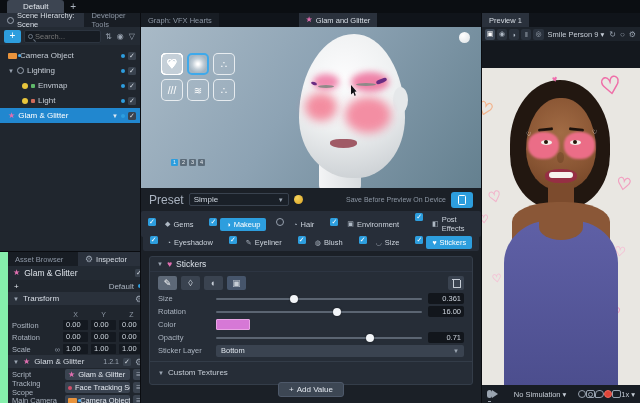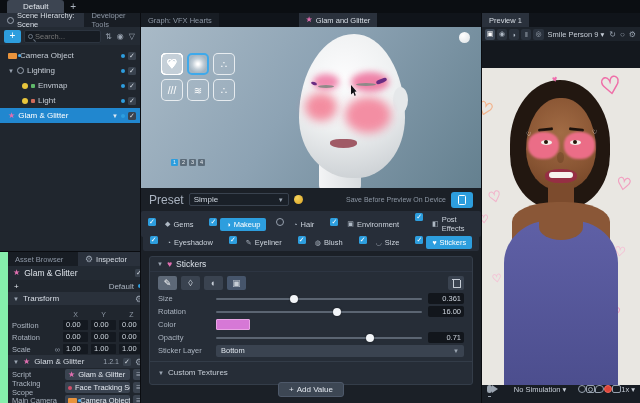--- a/index.html
+++ b/index.html
@@ -123,21 +123,21 @@
 .eye:after{content:"";position:absolute;left:3px;top:0px;width:4px;height:4px;background:#241307;border-radius:50%}
 .lash{position:absolute;color:#fff;font-size:6px}
 .nose{position:absolute;left:75px;top:84px;width:7px;height:11px;background:rgba(60,30,10,.22);border-radius:50%}
 .lips{position:absolute;left:63px;top:101px;width:32px;height:14px;background:#962f44;border-radius:45%}
 .teeth{position:absolute;left:4px;top:3px;width:24px;height:6px;background:#f6f3ee;border-radius:3px}
 .neckp{position:absolute;left:66px;top:117px;width:26px;height:24px;background:#7c4b2d}
 .chest{position:absolute;left:30px;top:134px;width:98px;height:44px;background:#8a5737;border-radius:45% 45% 0 0}
 .tank{position:absolute;left:22px;top:152px;width:114px;height:165px;background:linear-gradient(180deg,#5f60a6,#4c4e8e);border-radius:42% 42% 0 0/26% 26% 0 0}
 .vee{position:absolute;left:57px;top:146px;width:44px;height:26px;background:#8a5737;border-radius:0 0 50% 50%}
 .bow{position:absolute;left:70px;top:6px;color:#ef6fae;font-size:9px;transform:rotate(-12deg)}
-#pvBottom{position:absolute;left:0;top:372px;width:158px;height:18px;background:#181d24;display:flex;align-items:flex-start;gap:0;padding:0 5px}
+#pvBottom{position:absolute;left:0;top:372px;width:158px;height:18px;background:#181d24;display:flex;align-items:center;gap:0;padding:0 5px}
 .mic{width:5px;height:8px;background:#9aa4b0;border-radius:2.5px;position:relative}
 .mic:after{content:"";position:absolute;left:1px;top:9px;width:3px;height:2px;border-bottom:1px solid #9aa4b0}
 .spk{width:0;height:0;border:4px solid transparent;border-right:6px solid #9aa4b0;transform:rotate(180deg)}
 #simSel{font-size:7.5px;color:#c6cdd6;white-space:nowrap}
 .bico{width:9px;height:8px;border:1px solid #97a1ae;border-radius:2px}
 .bico.cam:after{content:"";display:block;width:3px;height:3px;border:1px solid #97a1ae;border-radius:50%;margin:1px auto}
 .rec{width:8px;height:8px;border-radius:50%;background:#de4438;border:1px solid #f06a5e}
 .speed{font-size:7.5px;color:#c6cdd6;white-space:nowrap}
 .vsep{width:1px;align-self:stretch;background:#0a0c10}
 </style>

